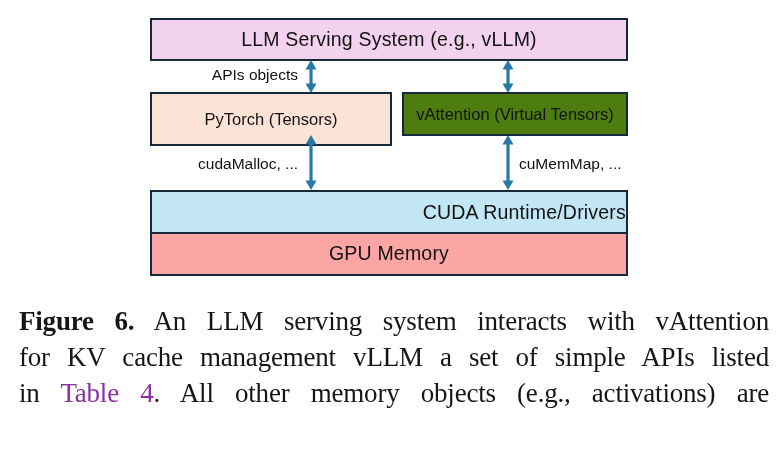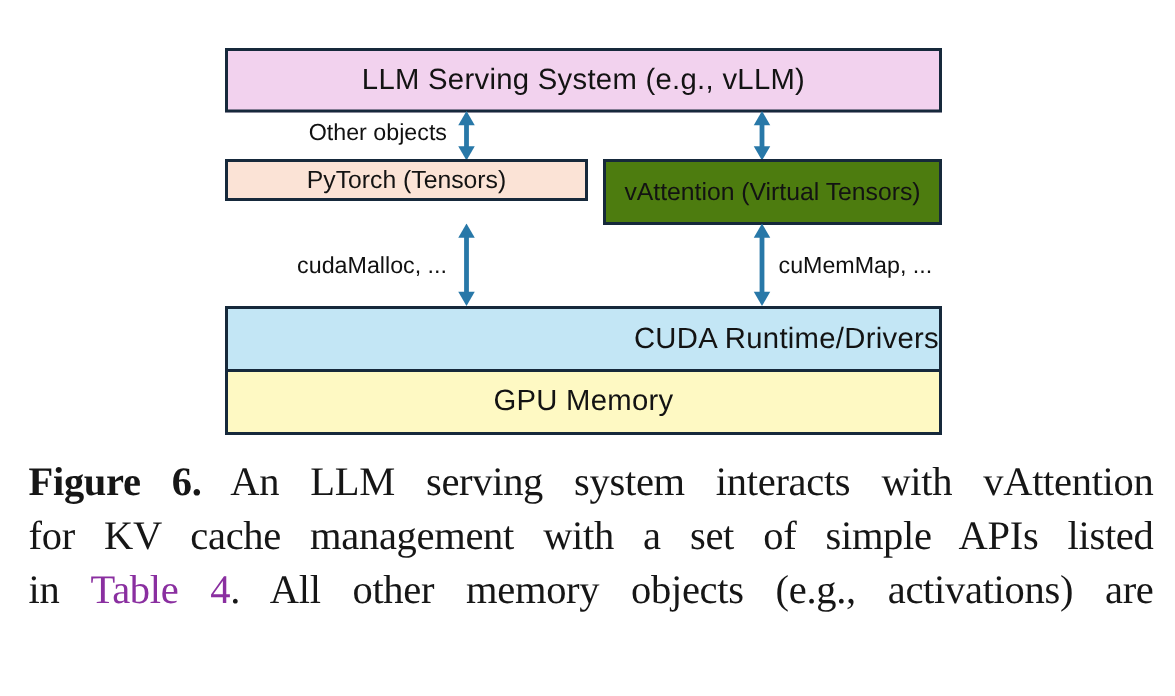--- a/index.html
+++ b/index.html
@@ -13,21 +13,21 @@
   }
   .figure {
     position: relative;
     width: 783px;
     height: 464px;
     background: #ffffff;
   }
   
   .diagram {
     position: absolute;
-    left: 0; top: 18px; width: 783px; height: 290px;
+    left: 0; top: 4px; width: 783px; height: 290px;
   }
   .box {
     position: absolute;
     box-sizing: border-box;
     border: 2.5px solid #16293b;
     display: flex;
     align-items: center;
     justify-content: center;
     color: #131313;
     white-space: nowrap;
@@ -69,35 +69,35 @@
 <body>
 
 <div class="figure">
 
   <div class="diagram">
 
     <div class="box big" style="left: 150px; top: 14px; width: 478px; height: 43px; background-color: rgb(242, 210, 238); border-color: rgb(22, 41, 59);">
       <span>LLM Serving System (e.g., vLLM)</span>
     </div>
 
-    <div class="edge-label right-aligned" style="left:146px; top:61px; width:152px;">Other objects</div>
+    <div class="edge-label right-aligned" style="left:146px; top:61px; width:152px;">APIs objects</div>
     <div class="edge-label" style="left:519px; top:61px;margin-top:44px;">KV cache APIs</div>
 
     <svg class="arrow-svg" style="left:303px; top:56px;" width="16" height="33" viewBox="0 0 16 33">
       <line x1="8" y1="7" x2="8" y2="26" stroke-width="3.2" stroke="#2878a8"></line>
       <polygon points="8,0 2.5,9.5 13.5,9.5" fill="#2878a8"></polygon>
       <polygon points="8,33 2.5,23.5 13.5,23.5" fill="#2878a8"></polygon>
     </svg>
     <svg class="arrow-svg" style="left:500px; top:56px;" width="16" height="33" viewBox="0 0 16 33">
       <line x1="8" y1="7" x2="8" y2="26" stroke-width="3.2" stroke="#2878a8"></line>
       <polygon points="8,0 2.5,9.5 13.5,9.5" fill="#2878a8"></polygon>
       <polygon points="8,33 2.5,23.5 13.5,23.5" fill="#2878a8"></polygon>
     </svg>
 
-    <div class="box mid" style="left: 150px; top: 88px; width: 242px; height: 28px; background-color: rgb(251, 227, 214); border-color: rgb(22, 41, 59);">
+    <div class="box mid" style="left: 150px; top: 88px; width: 242px; height: 54px; background-color: rgb(251, 227, 214); border-color: rgb(22, 41, 59);">
       <span>PyTorch (Tensors)</span>
     </div>
     <div class="box mid" style="left: 402px; top: 88px; width: 226px; height: 44px; background-color: #4d7c0f; border-color: rgb(22, 41, 59);">
       <span>vAttention (Virtual Tensors)</span>
     </div>
 
     <div class="edge-label right-aligned" style="left:146px; top:150px; width:152px;">cudaMalloc, ...</div>
     <div class="edge-label" style="left:519px; top:150px;">cuMemMap, ...</div>
 
     <svg class="arrow-svg" style="left:303px; top:131px;" width="16" height="55" viewBox="0 0 16 55">
@@ -107,31 +107,31 @@
     </svg>
     <svg class="arrow-svg" style="left:500px; top:131px;" width="16" height="55" viewBox="0 0 16 55">
       <line x1="8" y1="7" x2="8" y2="48" stroke-width="3.2" stroke="#2878a8"></line>
       <polygon points="8,0 2.5,9.5 13.5,9.5" fill="#2878a8"></polygon>
       <polygon points="8,55 2.5,45.5 13.5,45.5" fill="#2878a8"></polygon>
     </svg>
 
     <div class="box big" style="left: 150px; top: 186px; width: 478px; height: 44px; background-color: rgb(195, 230, 245); border-color: rgb(22, 41, 59); justify-content: flex-end;">
       <span>CUDA Runtime/Drivers</span>
     </div>
-    <div class="box big" style="left: 150px; top: 227.5px; width: 478px; height: 44.5px; background-color: #fef9c3; border-color: rgb(22, 41, 59);">
+    <div class="box big" style="left: 150px; top: 227.5px; width: 478px; height: 44.5px; background-color: #fca5a5; border-color: rgb(22, 41, 59);">
       <span>GPU Memory</span>
     </div>
 
   </div>
 
   <div class="caption">
     <div class="cap-line">
       <span class="fig-label">Figure 6.</span><span> An LLM serving system interacts with vAttention</span>
     </div>
     <div class="cap-line">
-      <span>for KV cache management with a set of simple APIs listed</span>
+      <span>for KV cache management vLLM a set of simple APIs listed</span>
     </div>
     <div class="cap-line">
       <span>in </span><span class="xref-link" style="color: rgb(138, 47, 160); margin-top: 16px;">Table 4</span><span>. All other memory objects (e.g., activations) are</span>
     </div>
   </div>
 
 </div>
 
 </body></html>

